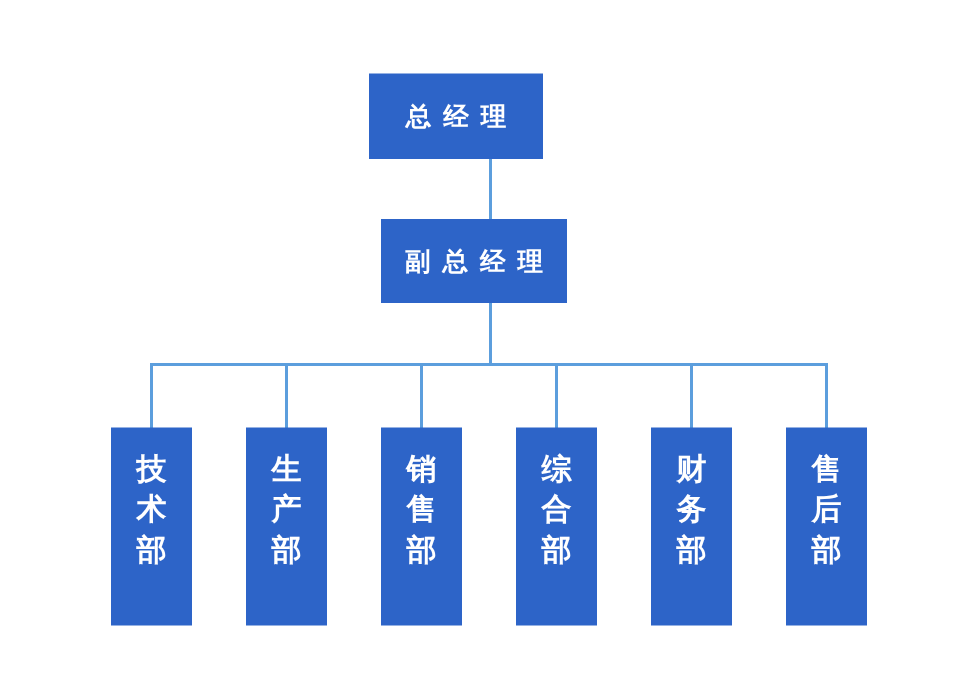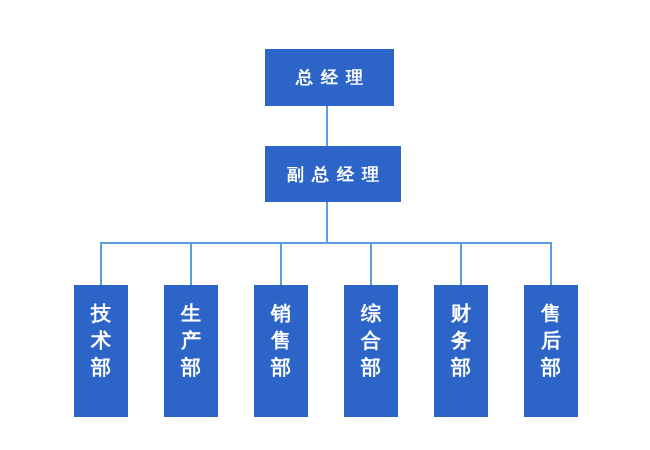--- a/index.html
+++ b/index.html
@@ -23,22 +23,22 @@
     align-items: center;
     justify-content: center;
     font-weight: bold;
     box-sizing: border-box;
   }
   .node-top {
     font-size: 17px;
     letter-spacing: 8px;
     padding-left: 8px; 
   }
-  .node-gm  { left: 265px; top:  49px; width: 129px; height: 57px; }
-  .node-dgm { left: 265px; top: 146px; width: 136px; height: 56px; }
+  .node-gm  { left: 246px; top:  49px; width: 116px; height: 57px; }
+  .node-dgm { left: 254px; top: 146px; width: 124px; height: 56px; }
   .dept {
     position: absolute;
     top: 285px;
     width: 54px;
     height: 132px;
     background: var(--box-fill, #2d64c8);
     display: flex;
     justify-content: center;
     align-items: flex-start;
     padding-top: 15px;

